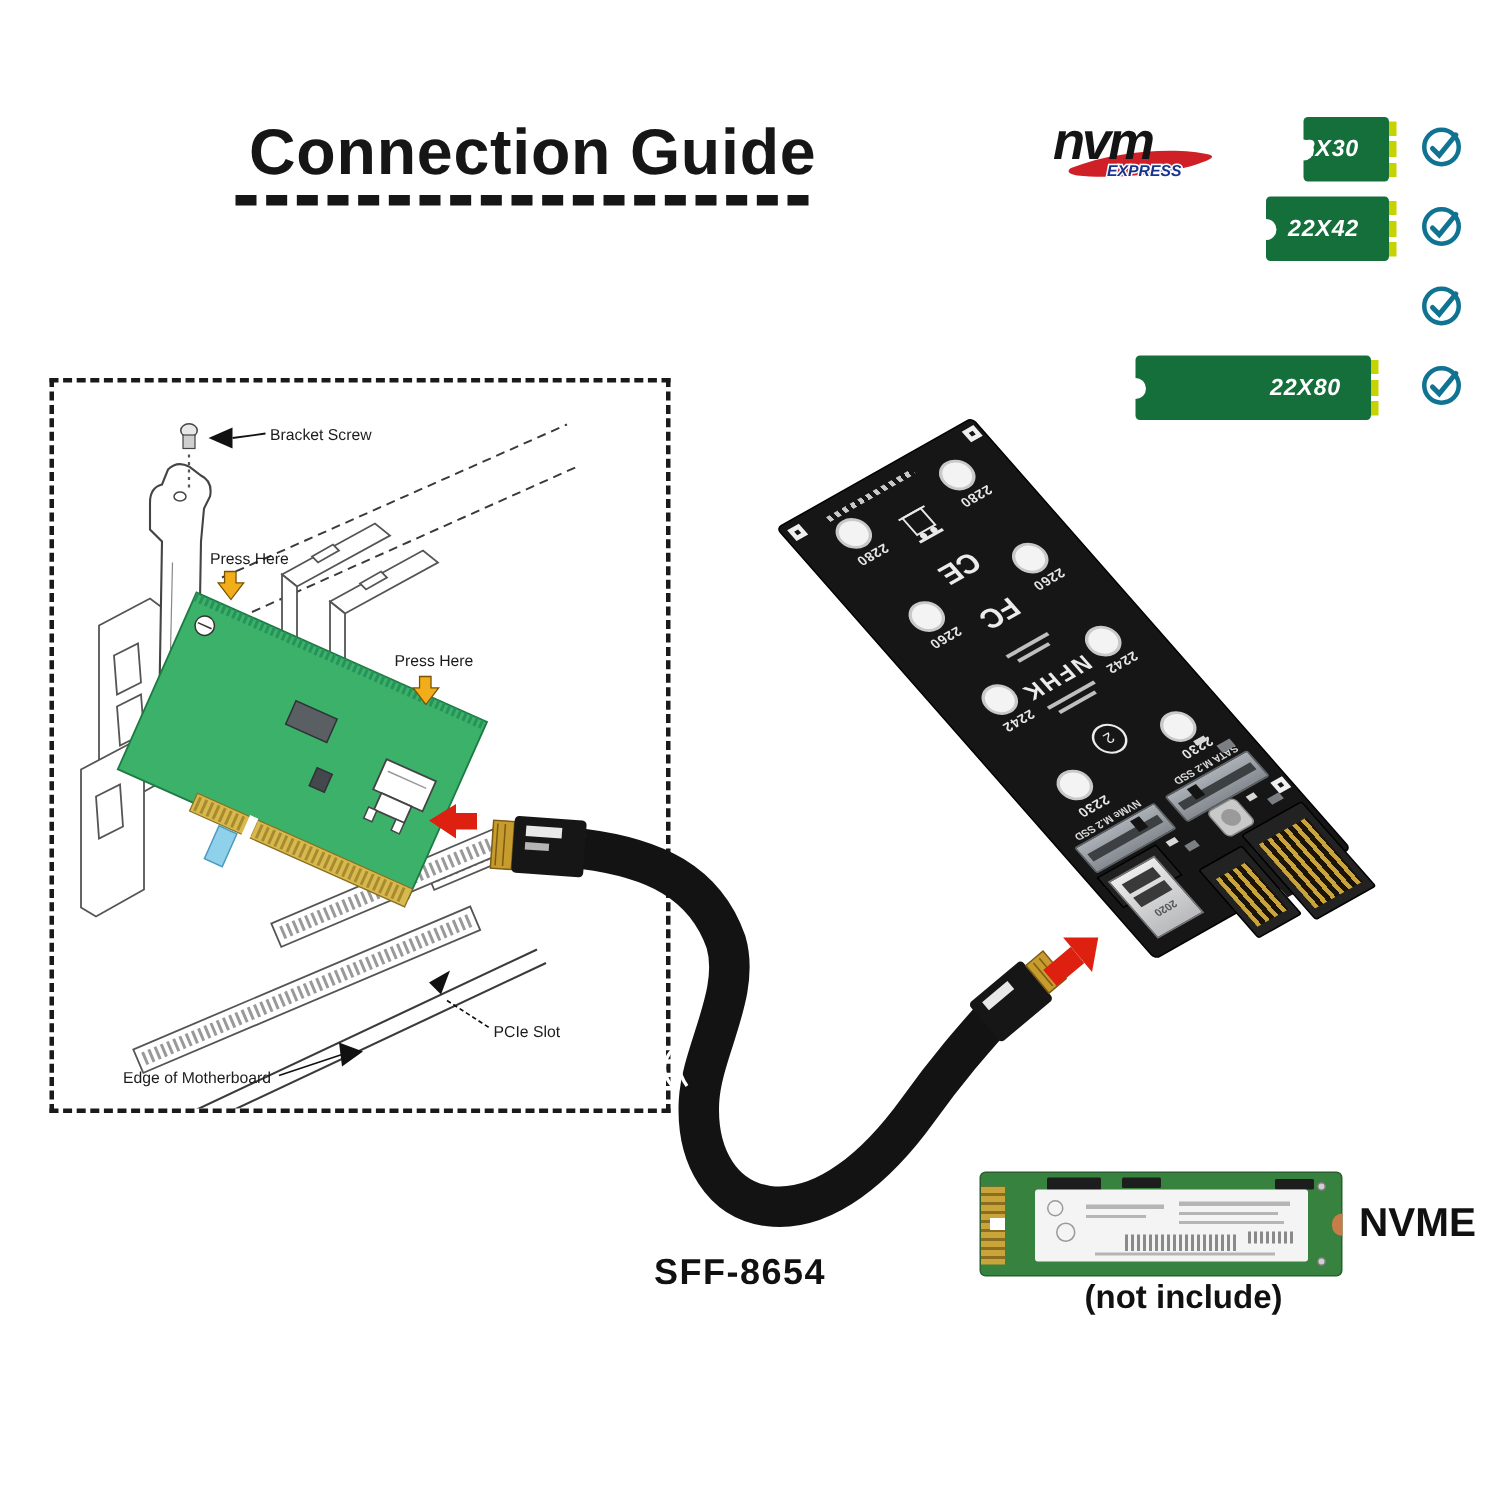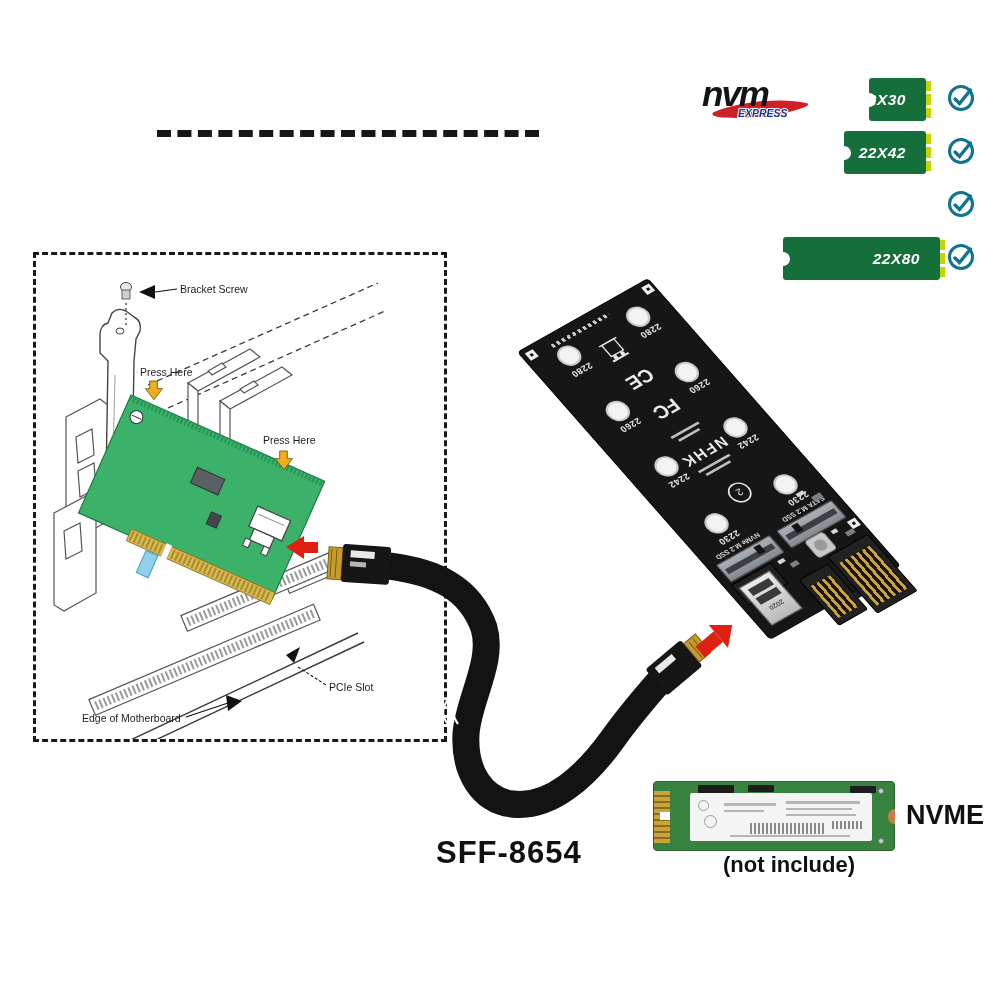--- a/index.html
+++ b/index.html
@@ -60,21 +60,21 @@
               border:1px solid #8a8a8a; display:flex; align-items:center; justify-content:center; }
   .inductor::after { content:''; width:12px; height:12px; border-radius:50%; background:#9a9a9a; }
   .smd { position:absolute; background:#d8d8d8; }
   .smd.dk { background:#7b7f83; }
   .sata { position:absolute; background:#222; border:1px solid #000; border-radius:2px; }
   .sata .pins { position:absolute; left:4px; right:4px; top:10px; bottom:6px;
                 background:repeating-linear-gradient(90deg,#c9a43a 0 3px,#1c1408 3px 6.5px); }
   .sata-bridge { position:absolute; left:96px; top:330px; width:6px; height:40px; background:#1a1a1a; }
 
   
-  .sff-label { position:absolute; left:436px; top:835px; font-size:31px; font-weight:800; color:#111; letter-spacing:1px; }
+  .sff-label { position:absolute; left:436px; top:835px; font-size:24px; font-weight:800; color:#111; letter-spacing:1px; }
   .ssd-caption { position:absolute; left:655px; top:744px; font-size:19.5px; font-weight:bold; color:#1d1d1d; }
   .nvme-label { position:absolute; left:906px; top:800px; font-size:27px; font-weight:bold; color:#111; }
   .ssd-note { position:absolute; left:723px; top:852px; font-size:22px; font-weight:bold; color:#111; }
   .ssd { position:absolute; left:653px; top:781px; width:242px; height:70px; background:#37823f;
          border:1px solid #2a5f2f; border-radius:4px; }
   .ssd .fingers { position:absolute; left:0; top:9px; width:16px; height:52px;
          background:repeating-linear-gradient(0deg,#c9a43a 0 4px,#8a6d1f 4px 6px); }
   .ssd .fnotch { position:absolute; left:6px; top:30px; width:10px; height:8px; background:#fff; }
   .ssd .chip { position:absolute; background:#1d1d1d; border-radius:1px; }
   .ssd .label { position:absolute; left:36px; top:11px; width:182px; height:48px; background:#f4f4f4; border-radius:2px; }
@@ -82,36 +82,37 @@
   .ssd .lbar { position:absolute; background:repeating-linear-gradient(90deg,#8a8a8a 0 2px,transparent 2px 4px); }
   .ssd .lline { position:absolute; background:#b5b5b5; }
   .ssd .copper { position:absolute; right:-1px; top:27px; width:7px; height:15px; background:#c77d4a; border-radius:14px 0 0 14px; }
   .ssd .shole { position:absolute; width:6px; height:6px; border-radius:50%; background:#cfcfcf; border:1px solid #7a7a7a; }
 </style>
 </head>
 <body>
 
 <div id="canvas">
 
+  <div class="title">Connection Guide</div>
   <div class="title-underline"></div>
 
   <svg class="nvm-logo" viewBox="0 0 120 56">
     <path d="M 16 38 C 46 26 88 24 108 29 C 112 30 110 32 104 34 C 88 41 46 46 20 43 C 14 42 13 40 16 38 Z" fill="#cf2027"></path>
     <text x="4" y="32" font-size="35" font-weight="bold" font-style="italic" letter-spacing="-2" fill="#141414">nvm</text>
     <text x="40" y="43" font-size="10.5" font-weight="bold" font-style="italic" fill="#18348f" style="paint-order:stroke" stroke="#ffffff" stroke-width="2">EXPRESS</text>
   </svg>
 
   <div class="compat">
     <div class="m2bar" style="right:66px; top:4px;  width:57px;">
         <span>22X30</span>
       </div>
     <div class="m2bar" style="right:66px; top:57px; width:82px;">
         <span>22X42</span>
       </div>
-    <div class="m2bar" style="right:52px; top:163px;width:157px;">
+    <div class="m2bar" style="right:78px; top:163px;width:157px;">
         <span>22X80</span>
       </div>
 
     <svg class="check" style="top:9px" viewBox="0 0 30 30">
         <circle cx="15" cy="15" r="11.5" fill="none" stroke="#0f7391" stroke-width="3"></circle>
         <path d="M9 16 L13.5 20.5 L24.5 7" fill="none" stroke="#0f7391" stroke-width="3.4" stroke-linecap="round"></path>
       </svg>
     <svg class="check" style="top:62px" viewBox="0 0 30 30">
         <circle cx="15" cy="15" r="11.5" fill="none" stroke="#0f7391" stroke-width="3"></circle>
         <path d="M9 16 L13.5 20.5 L24.5 7" fill="none" stroke="#0f7391" stroke-width="3.4" stroke-linecap="round"></path>

